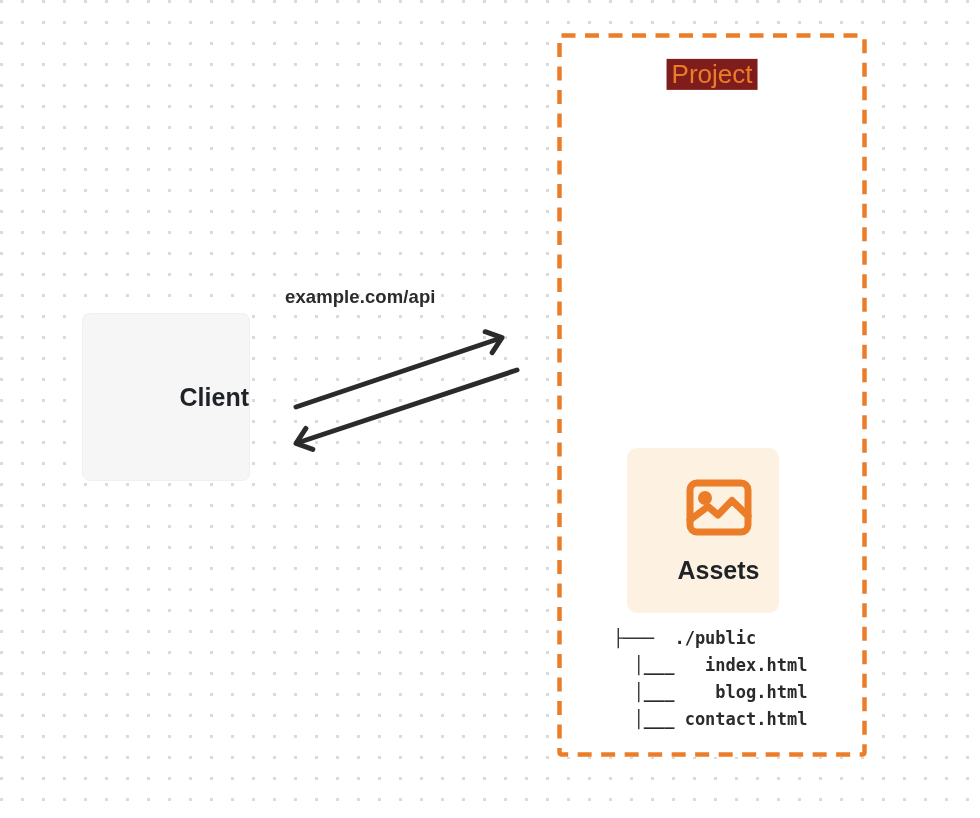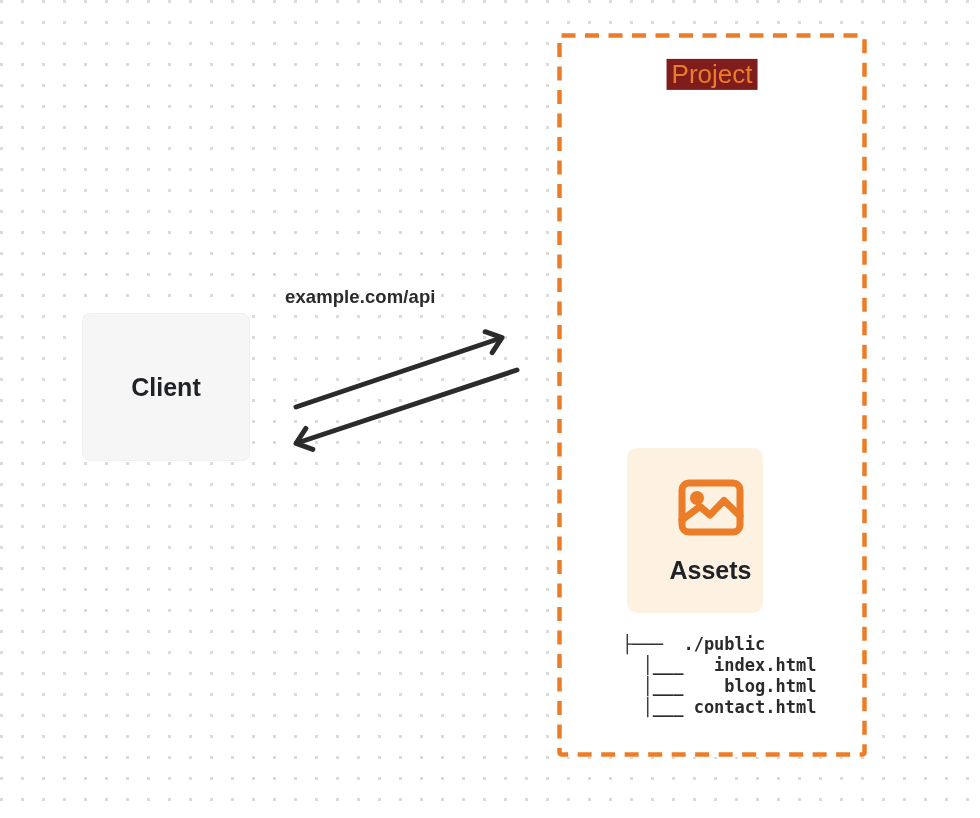--- a/index.html
+++ b/index.html
@@ -19,23 +19,23 @@
     background-size:21px 21px;
     background-position:12px 12px;
   }
   .canvas{position:absolute;inset:0;}
 
   
   .arrows{position:absolute;left:0;top:0;width:980px;height:818px;pointer-events:none;}
 
   
   .client{
-    position:absolute;left:82px;top:313px;width:168px;height:148px;
+    position:absolute;left:82px;top:313px;width:168px;height:168px;
     background:var(--client_bg);border:1px solid #F0F0F1;border-radius:8px;
-    display:flex;align-items:center;justify-content:center;box-sizing:border-box;
+    display:flex;align-items:center;justify-content:flex-end;box-sizing:border-box;
   }
   .client .label{font-size:25px;font-weight:700;color:var(--ink);}
 
   
   .url-label{
     position:absolute;left:285px;top:286px;width:200px;
     font-size:18.5px;font-weight:700;color:var(--line);letter-spacing:.1px;
   }
 
   
@@ -50,29 +50,29 @@
     font-size:26px;font-weight:400;color:var(--accent);white-space:nowrap;margin-top:42px;
   }
 
   
   .card{
     position:absolute;left:70px;background:var(--card_bg);border-radius:10px;
     display:flex;flex-direction:column;align-items:center;justify-content:center;
     gap:22px;box-sizing:border-box;
   }
   .card.worker{top:65px;width:170px;height:169px;}
-  .card.assets{top:415px;width:136px;height:165px;padding-left:31px;}
+  .card.assets{top:415px;width:152px;height:165px;padding-left:31px;}
   .card .label{font-size:25px;font-weight:700;color:var(--ink);line-height:1;}
   .card svg{color:var(--accent);display:block;}
 
   
   .tree{
-    position:absolute;left:53px;top:589px;margin:12px;
+    position:absolute;left:53px;top:589px;margin:3px;
     font-family:"DejaVu Sans Mono","Liberation Mono",monospace;
-    font-size:17px;line-height:21px;font-weight:700;color:var(--line);
+    font-size:17px;line-height:27px;font-weight:700;color:var(--line);
     white-space:pre;
   }
 </style>
 </head>
 <body>
 
 <div class="canvas">
 
   <svg class="arrows" viewBox="0 0 980 818" xmlns="http://www.w3.org/2000/svg" aria-hidden="true">
     <defs>

